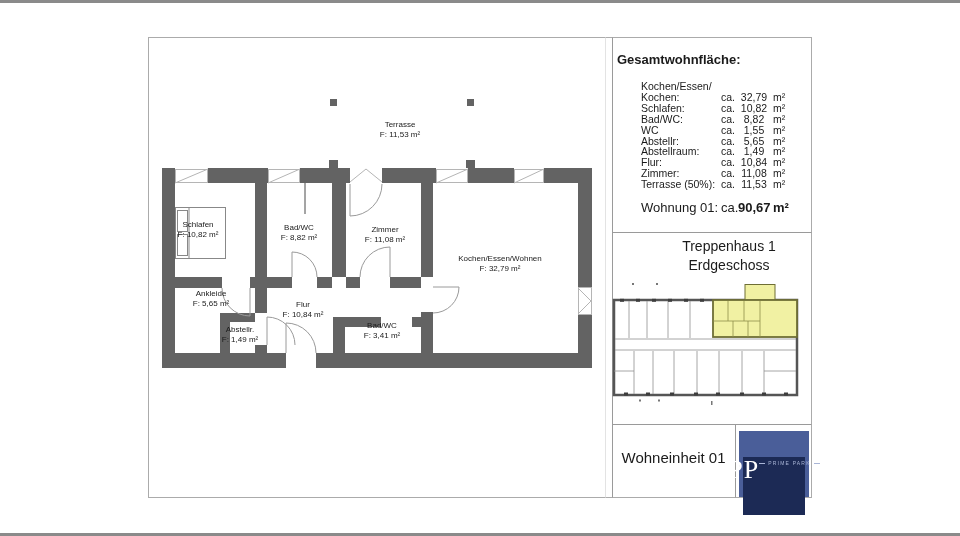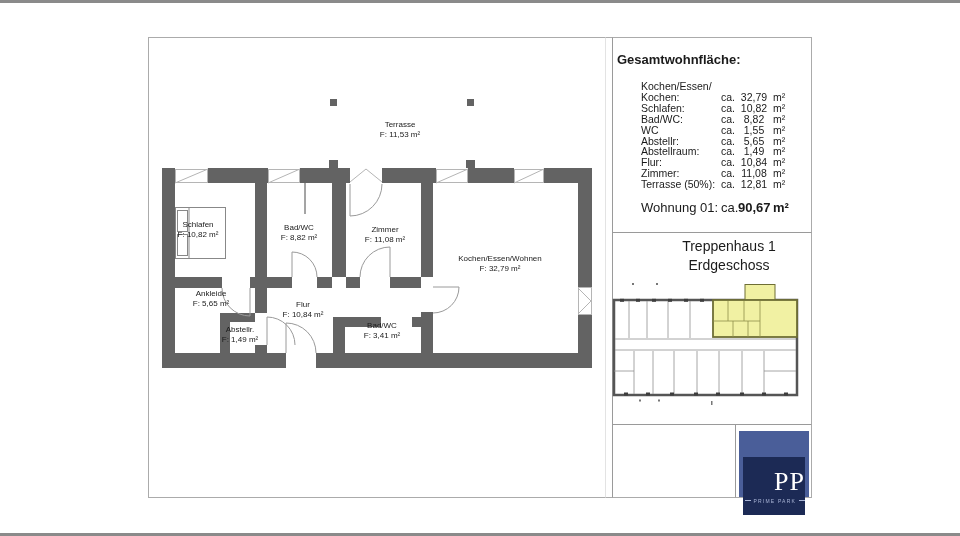--- a/index.html
+++ b/index.html
@@ -19,22 +19,22 @@
   .row .ca{width:17px;}
   .row .num{width:32px;text-align:center;}
   .row .unit{width:16px;padding-left:3px;}
   .total-row{left:617px;top:200px;width:172px;font-size:13px;}
   .total-row .num,.total-row .unit{font-weight:bold;}
   .stair{left:612px;top:237px;width:188px;text-align:center;font-size:14px;line-height:19px;margin-left:23px;}
   .unit-label{left:612px;top:449px;width:123px;text-align:center;font-size:15px;}
   
   .logo{left:739px;top:431px;width:70px;height:66px;background:#4a5e99;
         display:flex;align-items:center;justify-content:center;}
-  .logo-inner{width:62px;height:58px;background:#1c2a55;display:flex;flex-direction:column;
-        align-items:flex-end;justify-content:center;margin-top:44px;}
+  .logo-inner{width:62px;height:58px;background:#1c2a55;display:flex;flex-direction:row;
+        align-items:flex-start;justify-content:center;margin-top:44px;}
   .logo-pp{font-family:"Liberation Serif",serif;color:#ffffff;font-size:26px;line-height:26px;letter-spacing:1px;}
   .logo-sub{margin-top:3px;display:flex;align-items:center;gap:3px;color:#a9b5d6;
         font-size:5px;letter-spacing:1.2px;white-space:nowrap;}
   .logo-sub .line{width:6px;height:1px;background:#a9b5d6;}
 </style>
 </head>
 <body>
 
 <div id="screen">
   <div class="bar top"></div>
@@ -264,37 +264,38 @@
       </div>
     <div class="row">
         <span class="lbl">Zimmer:</span>
         <span class="ca">ca.</span>
         <span class="num">11,08</span>
         <span class="unit">m²</span>
       </div>
     <div class="row">
         <span class="lbl">Terrasse (50%):</span>
         <span class="ca">ca.</span>
-        <span class="num">12,81</span>
+        <span class="num">11,53</span>
         <span class="unit">m²</span>
       </div>
   </div>
 
   <div class="abs total-row row">
     <span class="lbl">Wohnung 01:</span>
     <span class="ca">ca.</span>
     <span class="num">90,67</span>
     <span class="unit">m²</span>
   </div>
 
   <div class="abs stair">
     <div>Treppenhaus 1</div>
     <div>Erdgeschoss</div>
   </div>
 
+  <div class="abs unit-label">Wohneinheit 01</div>
 
   <div class="abs logo">
     <div class="logo-inner">
       <div class="logo-pp">PP</div>
       <div class="logo-sub">
         <span class="line"></span>
         <span>PRIME PARK</span>
         <span class="line"></span>
       </div>
     </div>

